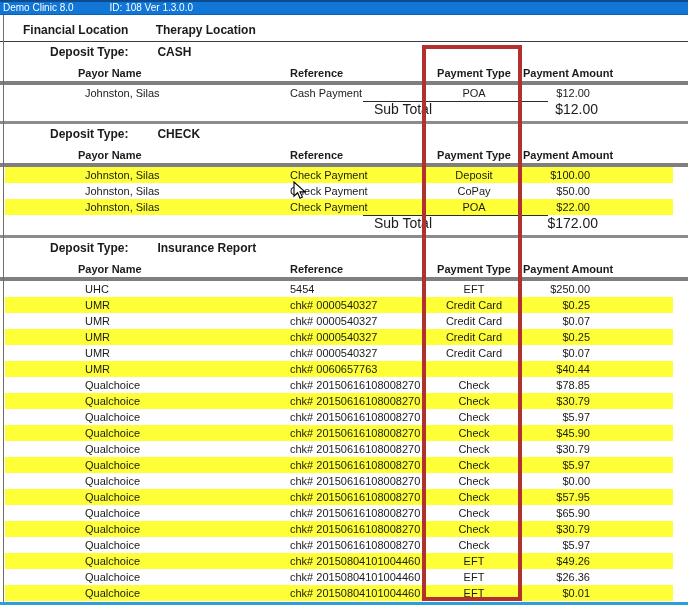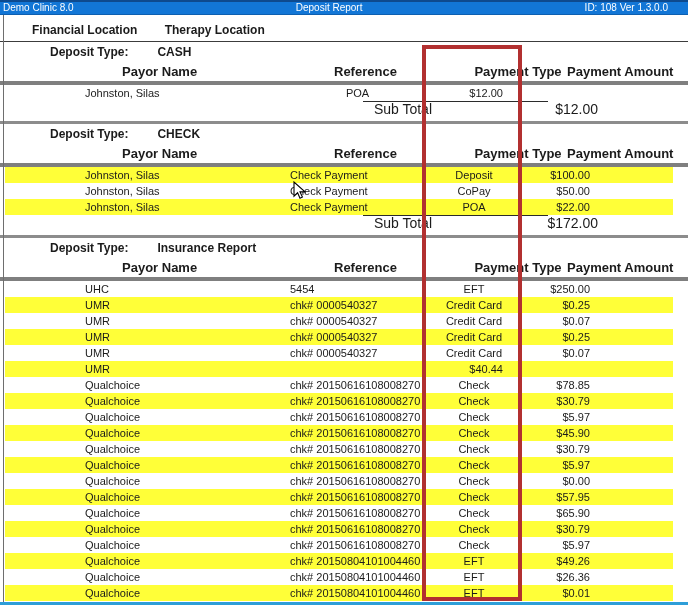--- a/index.html
+++ b/index.html
@@ -10,34 +10,34 @@
   
   .titlebar{height:15px;background:var(--titlebar-blue,#1276d6);border-top:2px solid #0e4a8e;
     border-bottom:1px solid #0d5fb0;color:#fff;font-size:10px;line-height:12px;
     display:flex;align-items:center;gap:36px;}
   .tb-left{margin-left:3px;white-space:nowrap;}
   .tb-center{flex:1;text-align:center;white-space:nowrap;}
   .tb-right{margin-right:20px;white-space:nowrap;}
 
   
   .loc-row{margin-top:7px;height:16px;font-weight:bold;font-size:12px;line-height:16px;}
-  .loc1{margin-left:32px;text-align:center;}
+  .loc1{margin-left:23px;text-align:center;}
   .loc2{margin-left:24px;}
 
   
   .report-table{border-top:1px solid #3c3c3c;margin-top:3px;}
   .section{padding-bottom:3px;background:#fff;}
   .section + .section{border-top:3px solid #8c8c8c;}
 
   .deposit-row{height:20px;display:flex;align-items:center;font-weight:bold;font-size:12px;margin-left:28px;}
   .dt-label{margin-left:22px;}
   .dt-value{margin-left:29px;}
 
   .header-row{height:19px;display:grid;grid-template-columns:290px 135px 98px 87px;
-    align-items:end;font-weight:bold;font-size:13px;padding-bottom:2px;margin-left:44px;}
+    align-items:end;font-weight:bold;font-size:11px;padding-bottom:2px;}
   .h1{padding-left:78px;white-space:nowrap;}
   .h2{white-space:nowrap;}
   .h3{text-align:center;white-space:nowrap;}
   .h4{padding-left:0;white-space:nowrap;}
 
   .double-line{height:1px;border-top:2px solid #7f7f7f;border-bottom:2px solid #7f7f7f;background:#fff;}
 
   .data-row{height:16px;line-height:16px;display:grid;grid-template-columns:290px 135px 98px 87px;
     font-size:11px;white-space:nowrap;}
   .data-row.hl{background:linear-gradient(90deg, rgba(0,0,0,0) 0, rgba(0,0,0,0) 5px,
@@ -60,21 +60,20 @@
     border:4px solid var(--annot-red,#b23030);background:transparent;z-index:5;}
   .cursor{position:absolute;left:293px;top:181px;z-index:6;}
 </style>
 </head>
 <body>
 
 <div id="screen">
 
   <div class="titlebar">
     <span class="tb-left">Demo Clinic 8.0</span>
-    <span class="tb-center">Deposit Report</span>
     <span class="tb-right">ID: 108  Ver 1.3.0.0</span>
   </div>
 
   <div class="loc-row">
     <span class="loc1">Financial Location</span>
     <span class="loc2">Therapy Location</span>
   </div>
 
   <div class="report-table" id="sections-host">
   <div class="section">
@@ -85,20 +84,21 @@
     <div class="header-row">
       <div class="h1">Payor Name</div>
       <div class="h2">Reference</div>
       <div class="h3">Payment Type</div>
       <div class="h4">Payment Amount</div>
     </div>
     <div class="double-line"></div>
     <div>
           <div class="data-row">
             <div class="cell c1">Johnston, Silas</div>
+            <div class="cell c2">Cash Payment</div>
             <div class="cell c3">POA</div>
             <div class="cell c4">$12.00</div>
           </div>
         </div>
     <div class="subtotal-row">
       <div class="st-label">Sub Total</div>
       <div class="st-value">$12.00</div>
     </div>
   </div>
 
@@ -178,20 +178,21 @@
             <div class="cell c4">$0.25</div>
           </div>
           <div class="data-row">
             <div class="cell c1">UMR</div>
             <div class="cell c2">chk# 0000540327</div>
             <div class="cell c3">Credit Card</div>
             <div class="cell c4">$0.07</div>
           </div>
           <div class="data-row hl">
             <div class="cell c1">UMR</div>
+            <div class="cell c2">chk# 0060657763</div>
             <div class="cell c3"></div>
             <div class="cell c4">$40.44</div>
           </div>
           <div class="data-row">
             <div class="cell c1">Qualchoice</div>
             <div class="cell c2">chk# 20150616108008270</div>
             <div class="cell c3">Check</div>
             <div class="cell c4">$78.85</div>
           </div>
           <div class="data-row hl">

